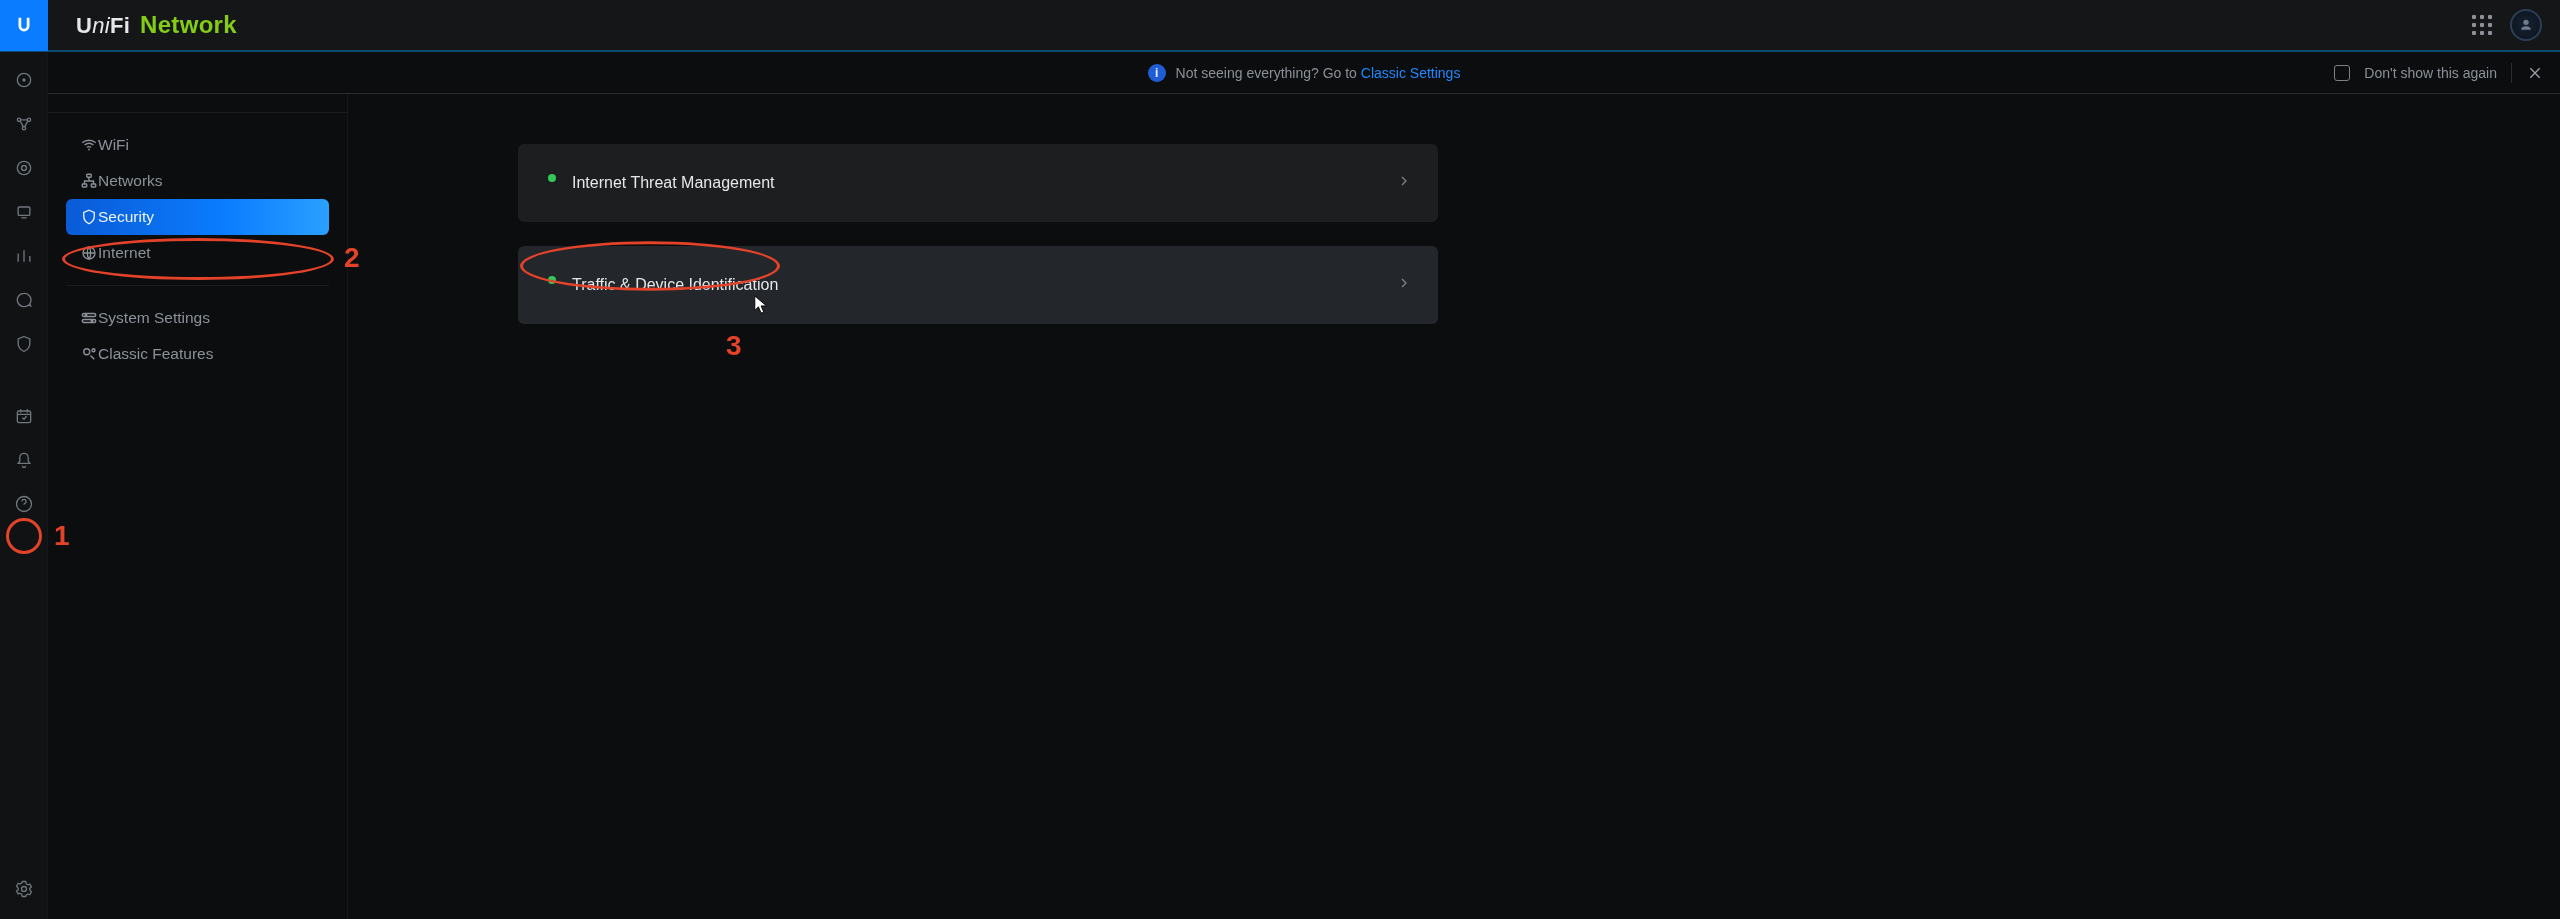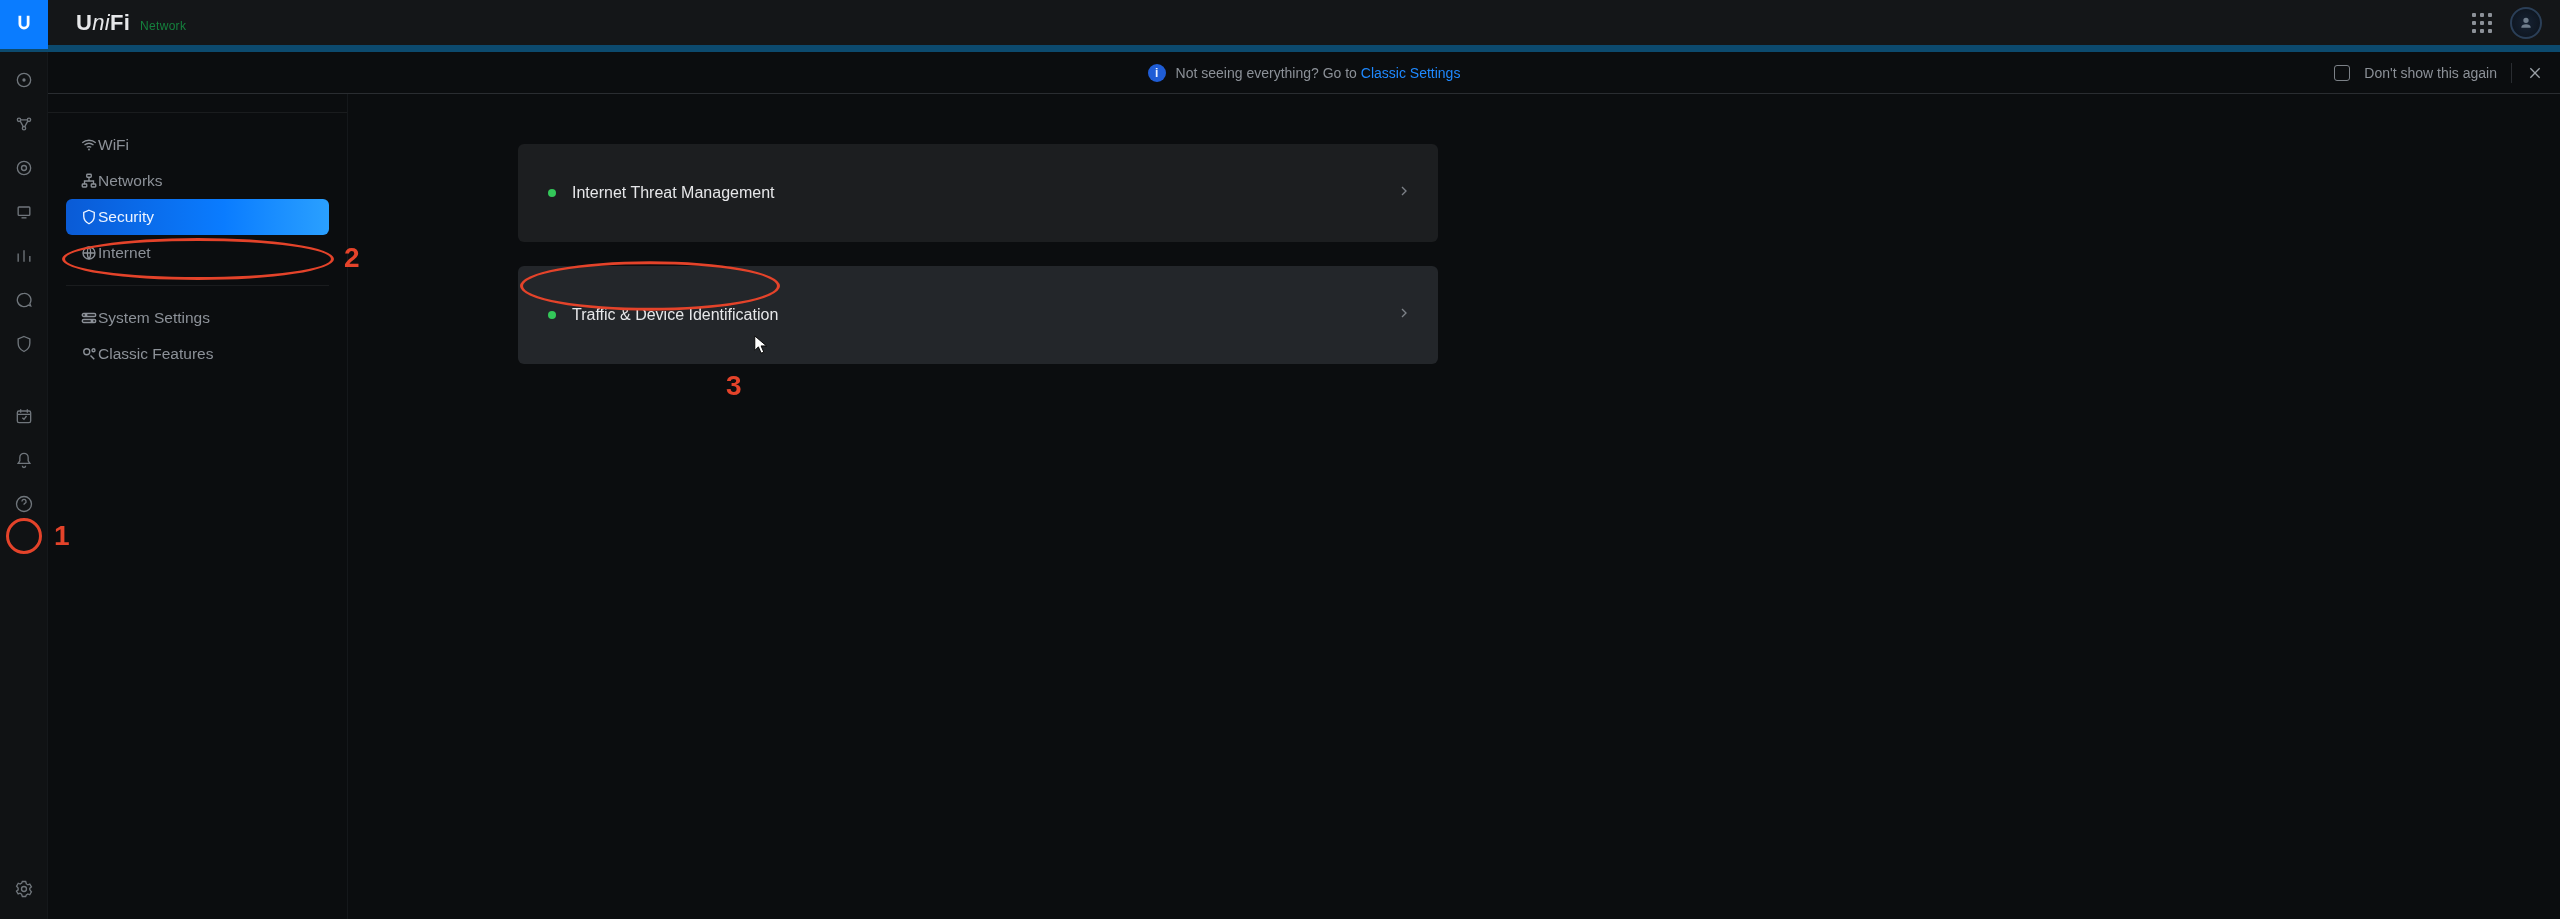--- a/index.html
+++ b/index.html
@@ -28,34 +28,34 @@
     color:var(--text);
     overflow:hidden;
   }
 
   
   .topbar{
     position:fixed;top:0;left:0;right:0;height:52px;
     background:var(--bg-topbar);
     display:flex;align-items:center;
     z-index:20;
-    border-bottom:7px solid #0c4a6e;
+    border-bottom:2px solid #0c4a6e;
   }
   .topbar .logo-square{
     width:48px;height:52px;display:flex;align-items:center;justify-content:center;
     background:#0a7cff;
   }
   .topbar .logo-square svg{width:22px;height:22px;fill:#fff;opacity:.98}
   .brand{
     display:flex;align-items:baseline;gap:10px;margin-left:28px;color:var(--text-bright);
     letter-spacing:.3px;
   }
   .brand .unifi{font-weight:200;font-style:italic;font-size:22px}
   .brand .unifi b{font-weight:700;font-style:normal}
-  .brand .subtitle{font-size:12px;font-weight:400;color:#15803d}
+  .brand .subtitle{font-size:24px;font-weight:700;color:#84cc16}
   .topbar .spacer{flex:1}
   .topbar .right{display:flex;align-items:center;gap:18px;margin-right:18px}
   .grid-icon{width:20px;height:20px;display:grid;grid-template-columns:repeat(3,4px);grid-template-rows:repeat(3,4px);gap:4px}
   .grid-icon span{width:4px;height:4px;background:#8c9198;border-radius:1px}
   .avatar{
     width:32px;height:32px;border-radius:50%;
     border:2px solid #2b3f57;display:flex;align-items:center;justify-content:center;
     background:radial-gradient(circle at 50% 50%, #162233 0%, #0f1722 70%);
   }
   .avatar svg{width:16px;height:16px;fill:#6f7d8c}
@@ -123,22 +123,22 @@
 
   
   .main{
     position:fixed;top:94px;left:348px;right:0;bottom:0;
     padding:50px 90px 40px 90px;
     overflow:auto;
   }
   .card{
     background:var(--bg-card);
     border-radius:6px;
-    padding:40px 30px;
-    display:flex;align-items:center;gap:16px;
+    padding:30px 30px;
+    display:flex;align-items:flex-start;gap:16px;
     cursor:pointer;
     position:relative;
   }
   .card + .card{margin-top:24px}
   .status-dot{width:8px;height:8px;border-radius:50%;background:var(--green)}
   .card .title{color:var(--text-bright);font-size:16px;font-weight:500}
   .card .chev{position:absolute;right:26px;top:50%;transform:translateY(-50%);color:#7c8187}
   .card .chev svg{width:16px;height:16px;fill:none;stroke:#7c8187;stroke-width:2}
 
   

